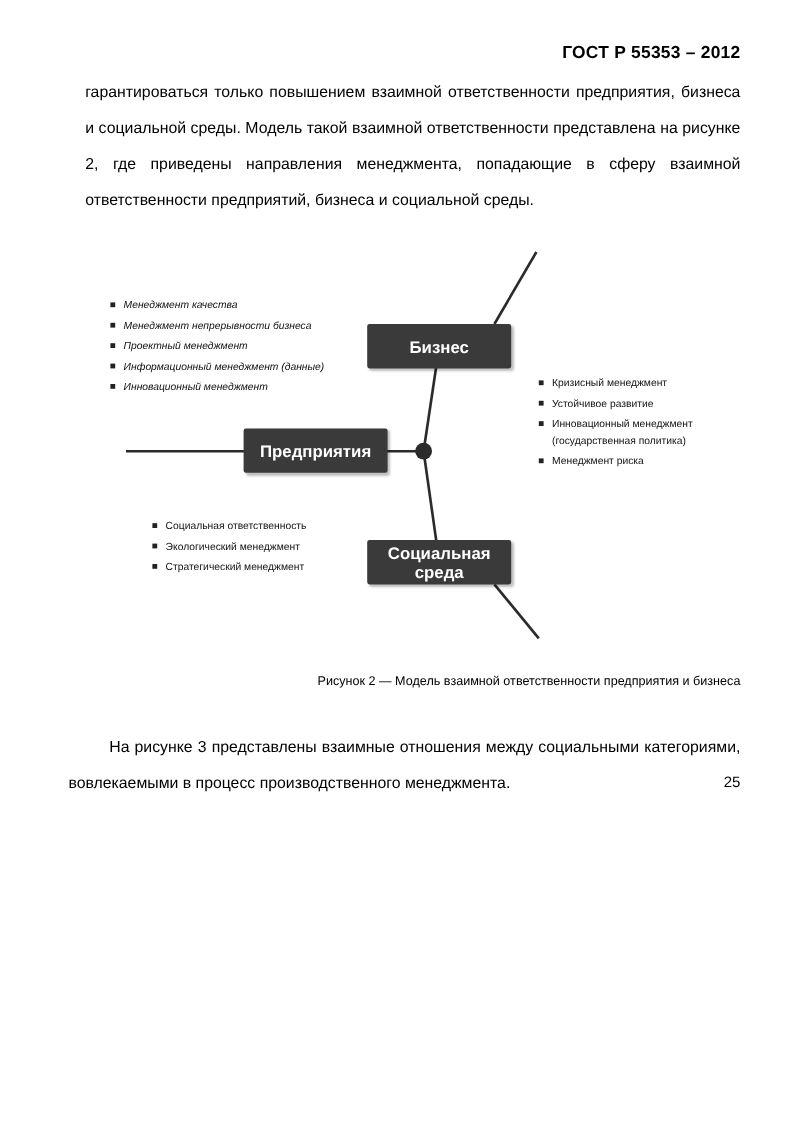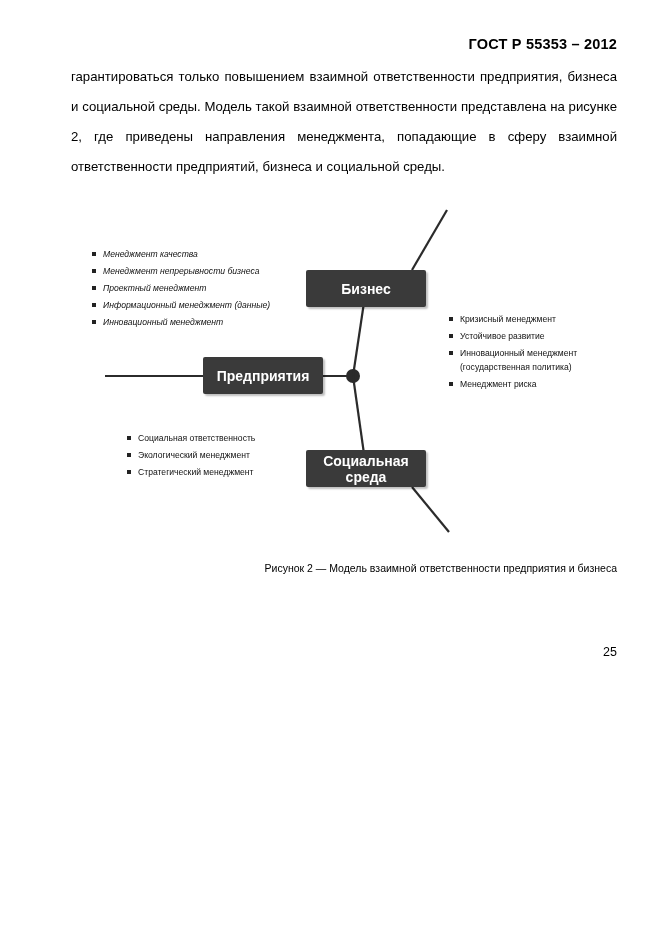--- a/index.html
+++ b/index.html
@@ -201,16 +201,19 @@
       <div class="li">Кризисный менеджмент</div>
       <div class="li">Устойчивое развитие</div>
       <div class="li">Инновационный менеджмент (государственная политика)</div>
       <div class="li">Менеджмент риска</div>
     </div>
 
   </div>
 
   <div class="fig-caption">Рисунок 2 — Модель взаимной ответственности предприятия и бизнеса</div>
 
+  <div class="body-text-2">
+    <p>На рисунке 3 представлены взаимные отношения между социальными категориями, вовлекаемыми в процесс производственного менеджмента.</p>
+  </div>
 
   <div class="page-number">25</div>
 
 </div>
 
 </body></html>

